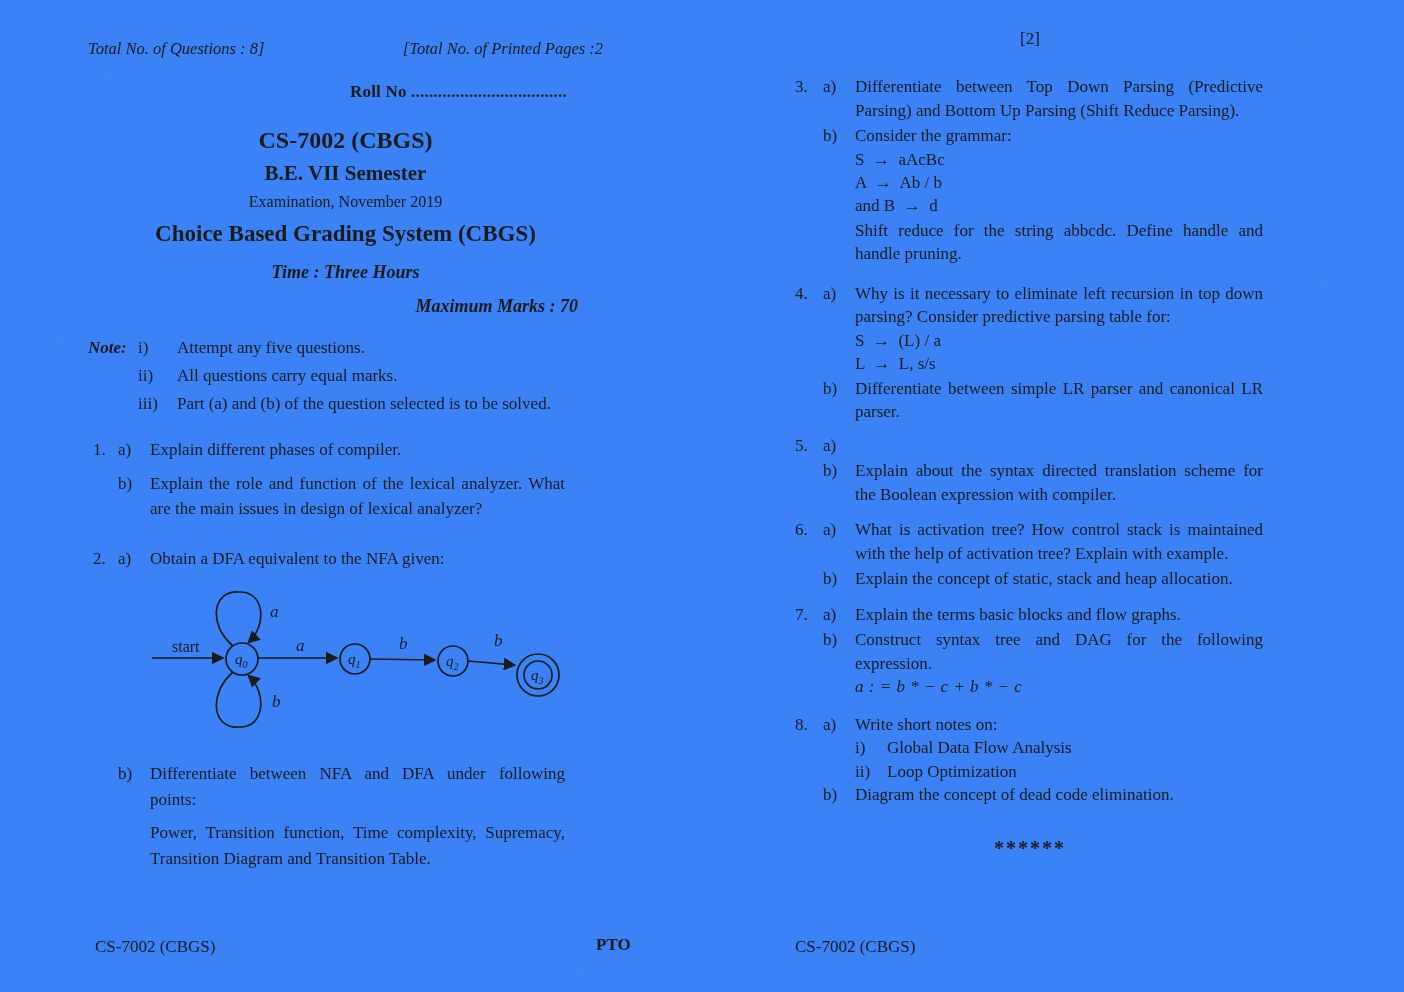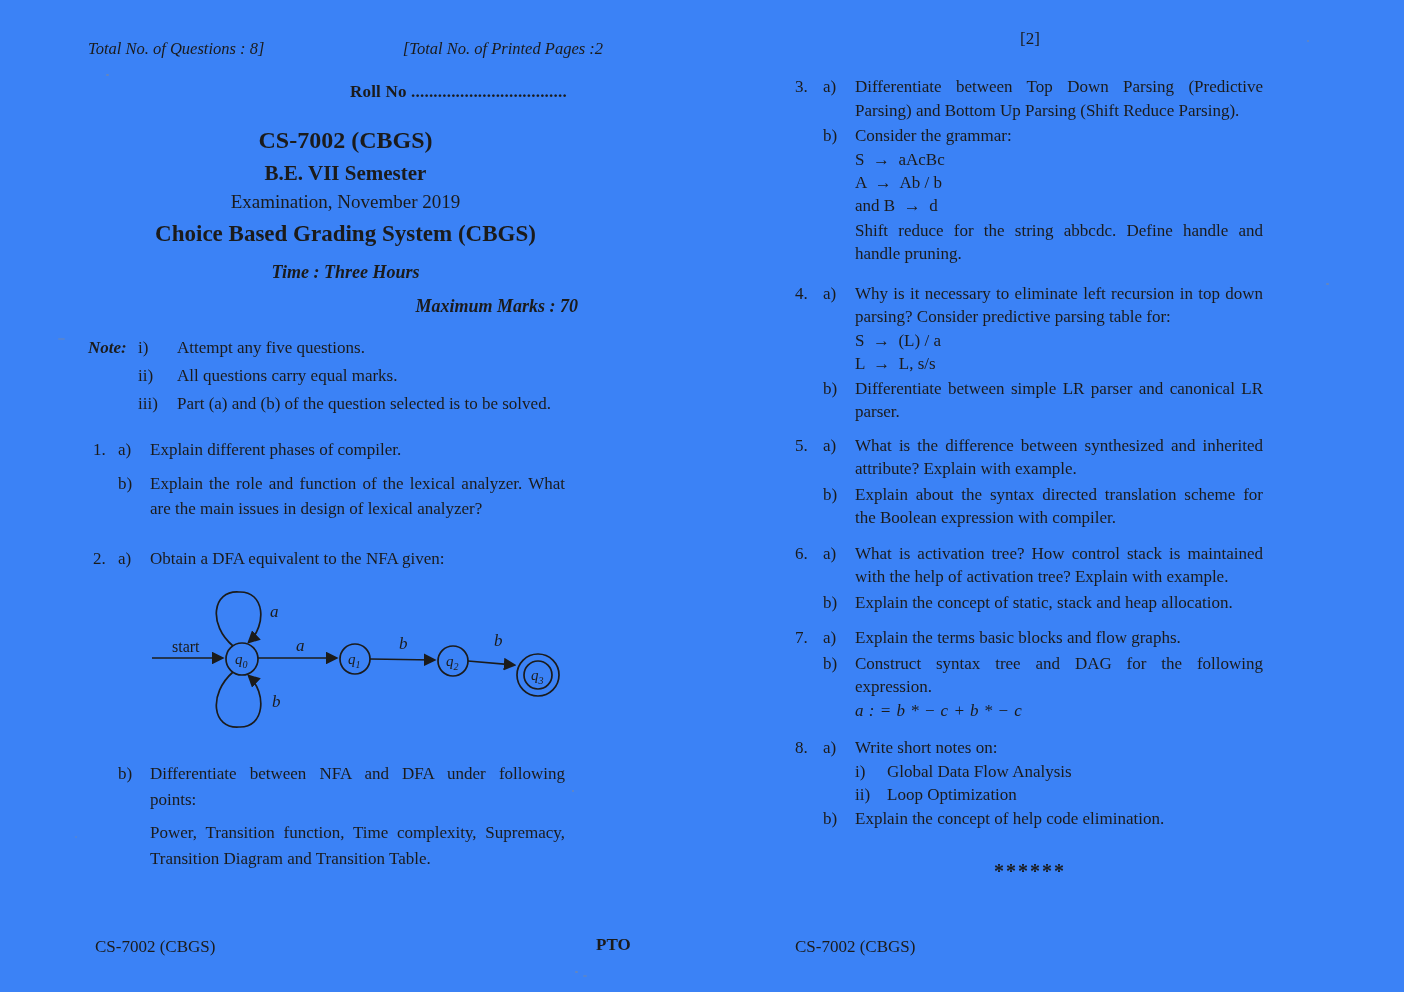--- a/index.html
+++ b/index.html
@@ -16,21 +16,21 @@
   .col-left{left:88px;width:515px;}
   .col-right{left:795px;width:470px;}
 
   
   .hdr-row{display:flex;justify-content:space-between;margin-top:38px;
            font-style:italic;font-size:16.5px;line-height:21px;}
   .roll{margin-top:22px;margin-left:262px;font-weight:bold;font-size:17px;line-height:21px;letter-spacing:.2px;}
   .title-block{text-align:center;}
   .h-code{margin-top:24px;font-size:24px;font-weight:bold;line-height:28px;}
   .h-sem{margin-top:7px;font-size:21px;font-weight:bold;line-height:24px;}
-  .h-exam{margin-top:6px;font-size:19px;line-height:22px;}
+  .h-exam{margin-top:6px;font-size:16px;line-height:22px;}
   .h-scheme{margin-top:8px;font-size:23px;font-weight:bold;line-height:26px;}
   .h-subj{margin-top:6px;font-size:21px;font-weight:bold;line-height:24px;}
   .h-time{margin-top:15px;font-size:18px;font-weight:bold;font-style:italic;line-height:21px;}
   .h-marks{margin-top:13px;font-size:18px;font-weight:bold;font-style:italic;
            text-align:right;padding-right:25px;line-height:21px;}
 
   
   .note{margin-top:17px;font-size:17px;}
   .note-row{display:flex;line-height:28px;}
   .note-label{width:50px;flex:none;font-weight:bold;font-style:italic;}
@@ -249,24 +249,20 @@
           <div class="ln st">Differentiate between simple LR parser and canonical LR</div>
           <div class="ln">parser.</div>
         </div>
       </div>
     </div>
 
     <div class="q" style="margin-top:10px;">
       <div class="qrow">
         <span class="qnum">5.</span>
         <span class="qlet">a)</span>
-        <div class="qtext">
-          <div class="ln st">What is the difference between synthesized and inherited</div>
-          <div class="ln">attribute? Explain with example.</div>
-        </div>
       </div>
       <div class="qrow" style="margin-top:2px;">
         <span class="qnum"></span>
         <span class="qlet">b)</span>
         <div class="qtext">
           <div class="ln st">Explain about the syntax directed translation scheme for</div>
           <div class="ln">the Boolean expression with compiler.</div>
         </div>
       </div>
     </div>
@@ -321,21 +317,21 @@
           <div class="item-row">
             <span class="item-num">ii)</span>
             <span>Loop Optimization</span>
           </div>
         </div>
       </div>
       <div class="qrow">
         <span class="qnum"></span>
         <span class="qlet">b)</span>
         <div class="qtext">
-          <div class="ln">Explain the concept of help code elimination.</div>
+          <div class="ln">Diagram the concept of dead code elimination.</div>
         </div>
       </div>
     </div>
 
     <div class="stars">******</div>
   </div>
 
   <div class="footer f-left-code">CS-7002 (CBGS)</div>
   <div class="footer f-pto">PTO</div>
   <div class="footer f-right-code">CS-7002 (CBGS)</div>

